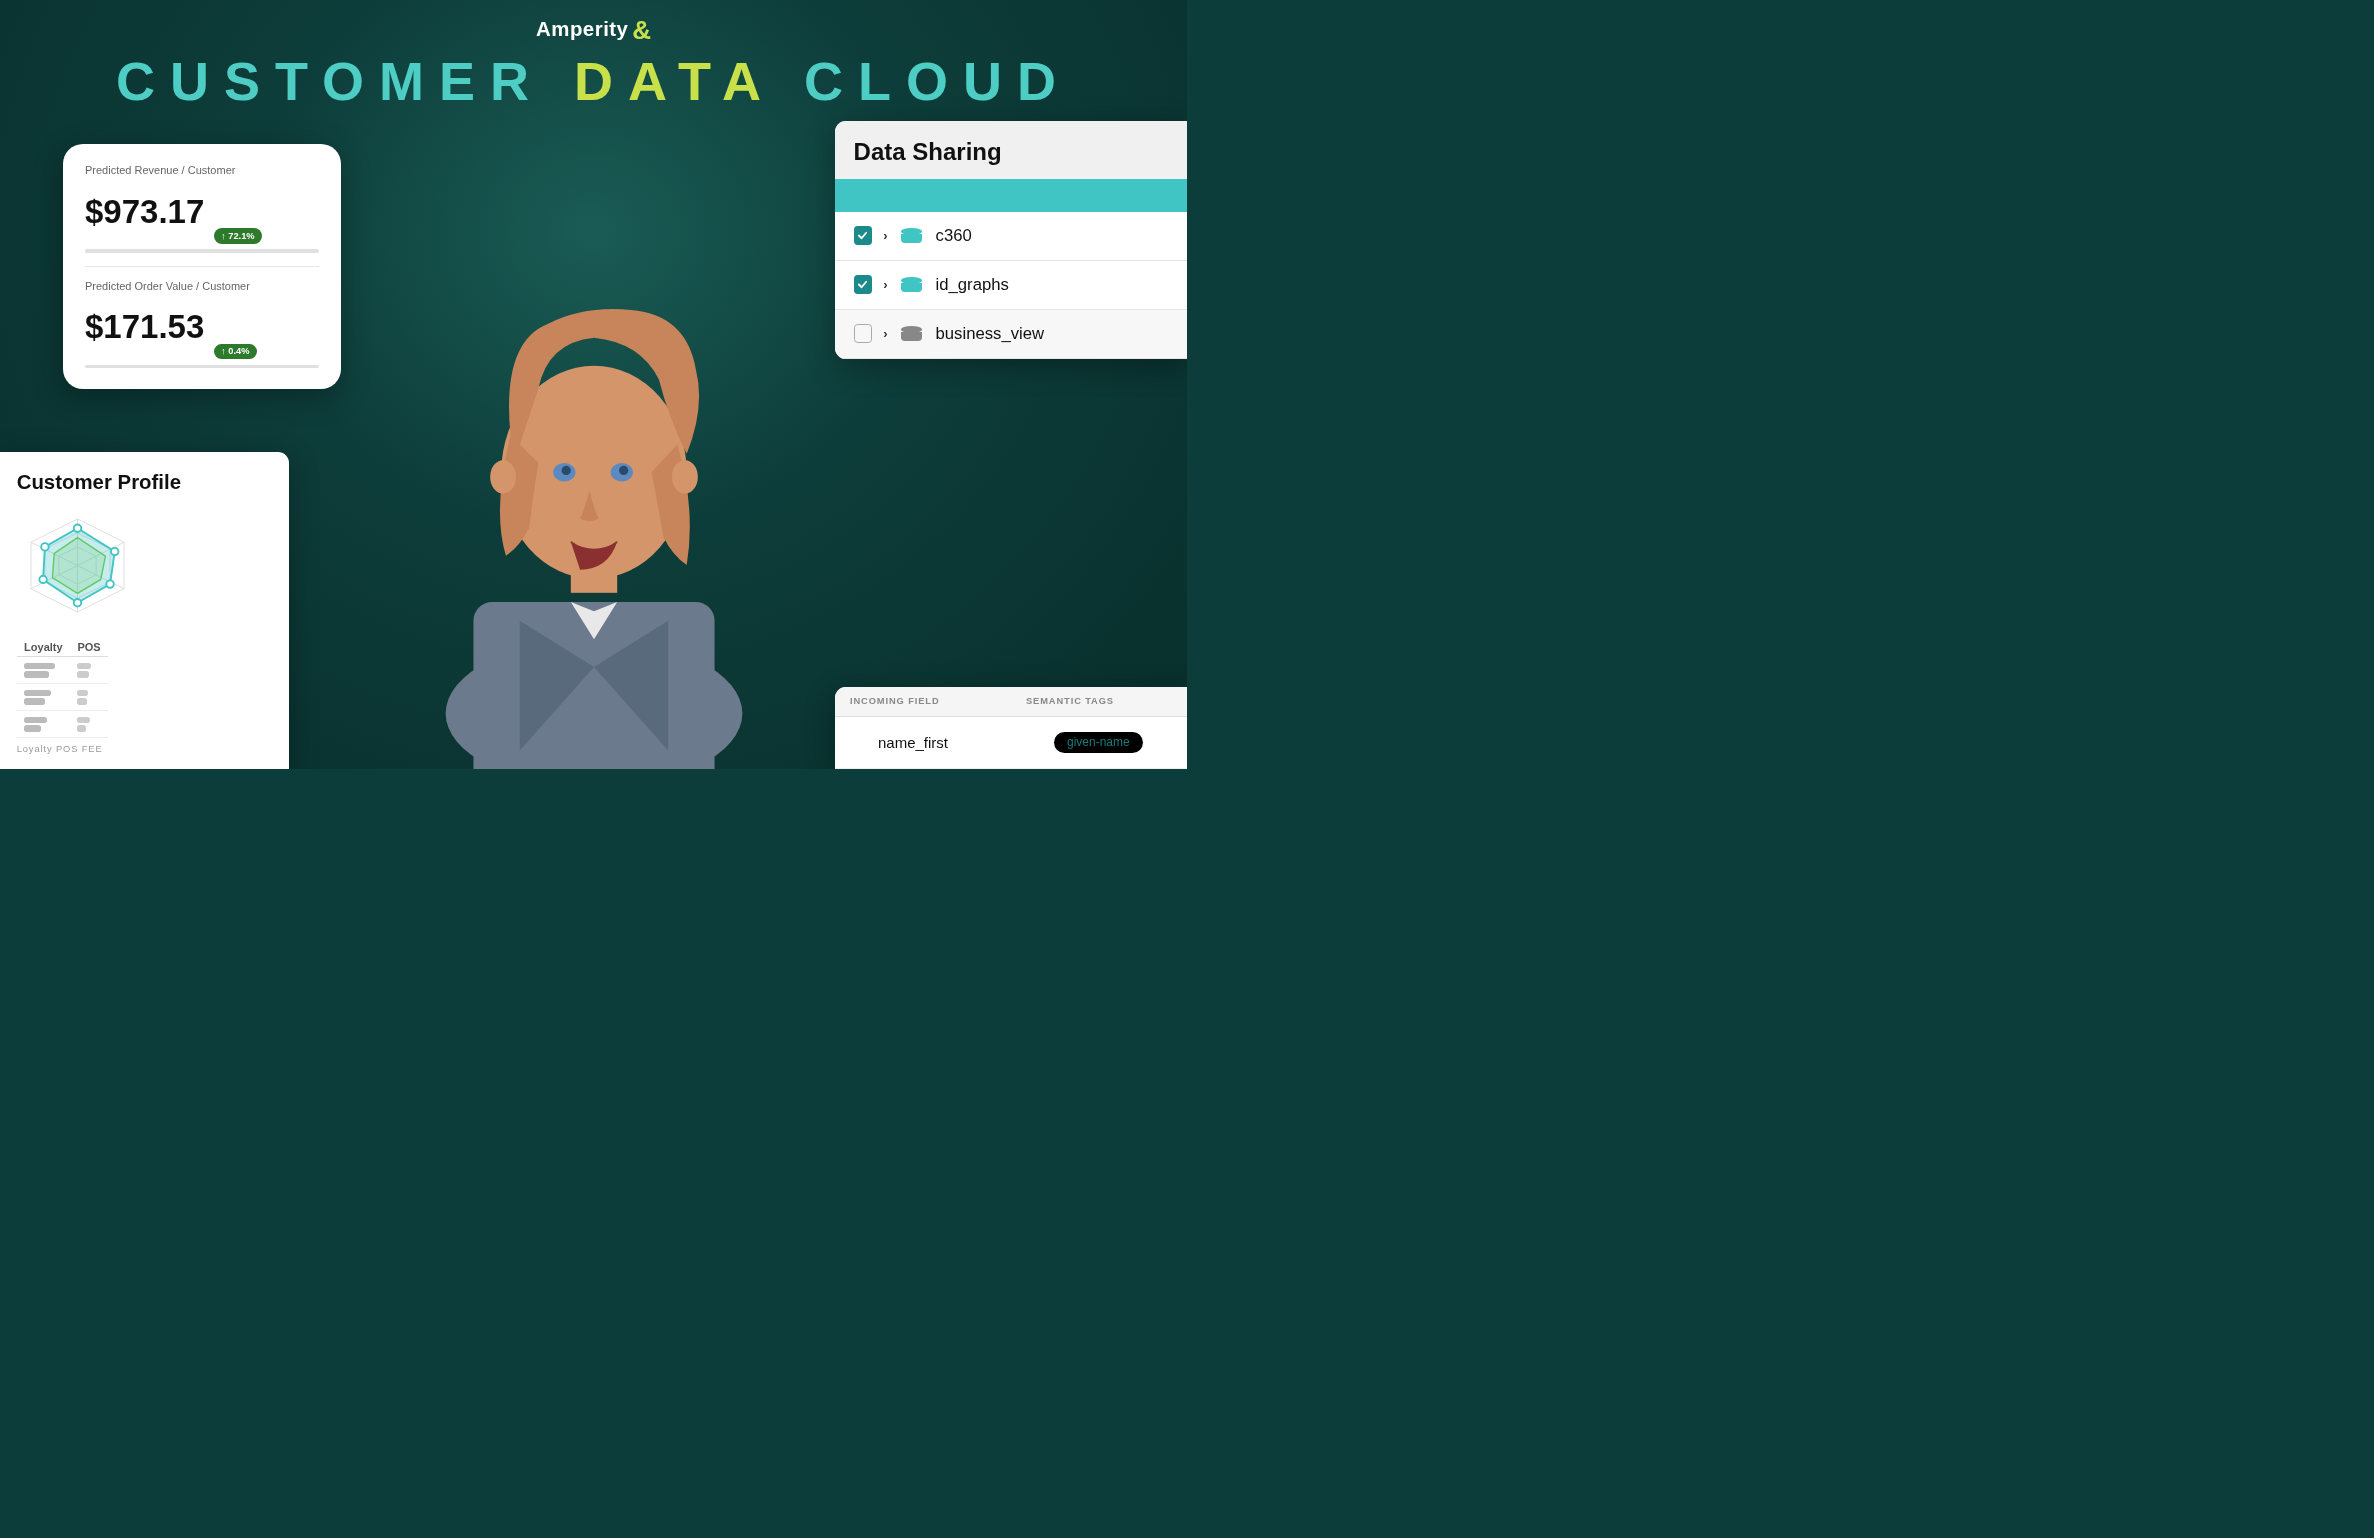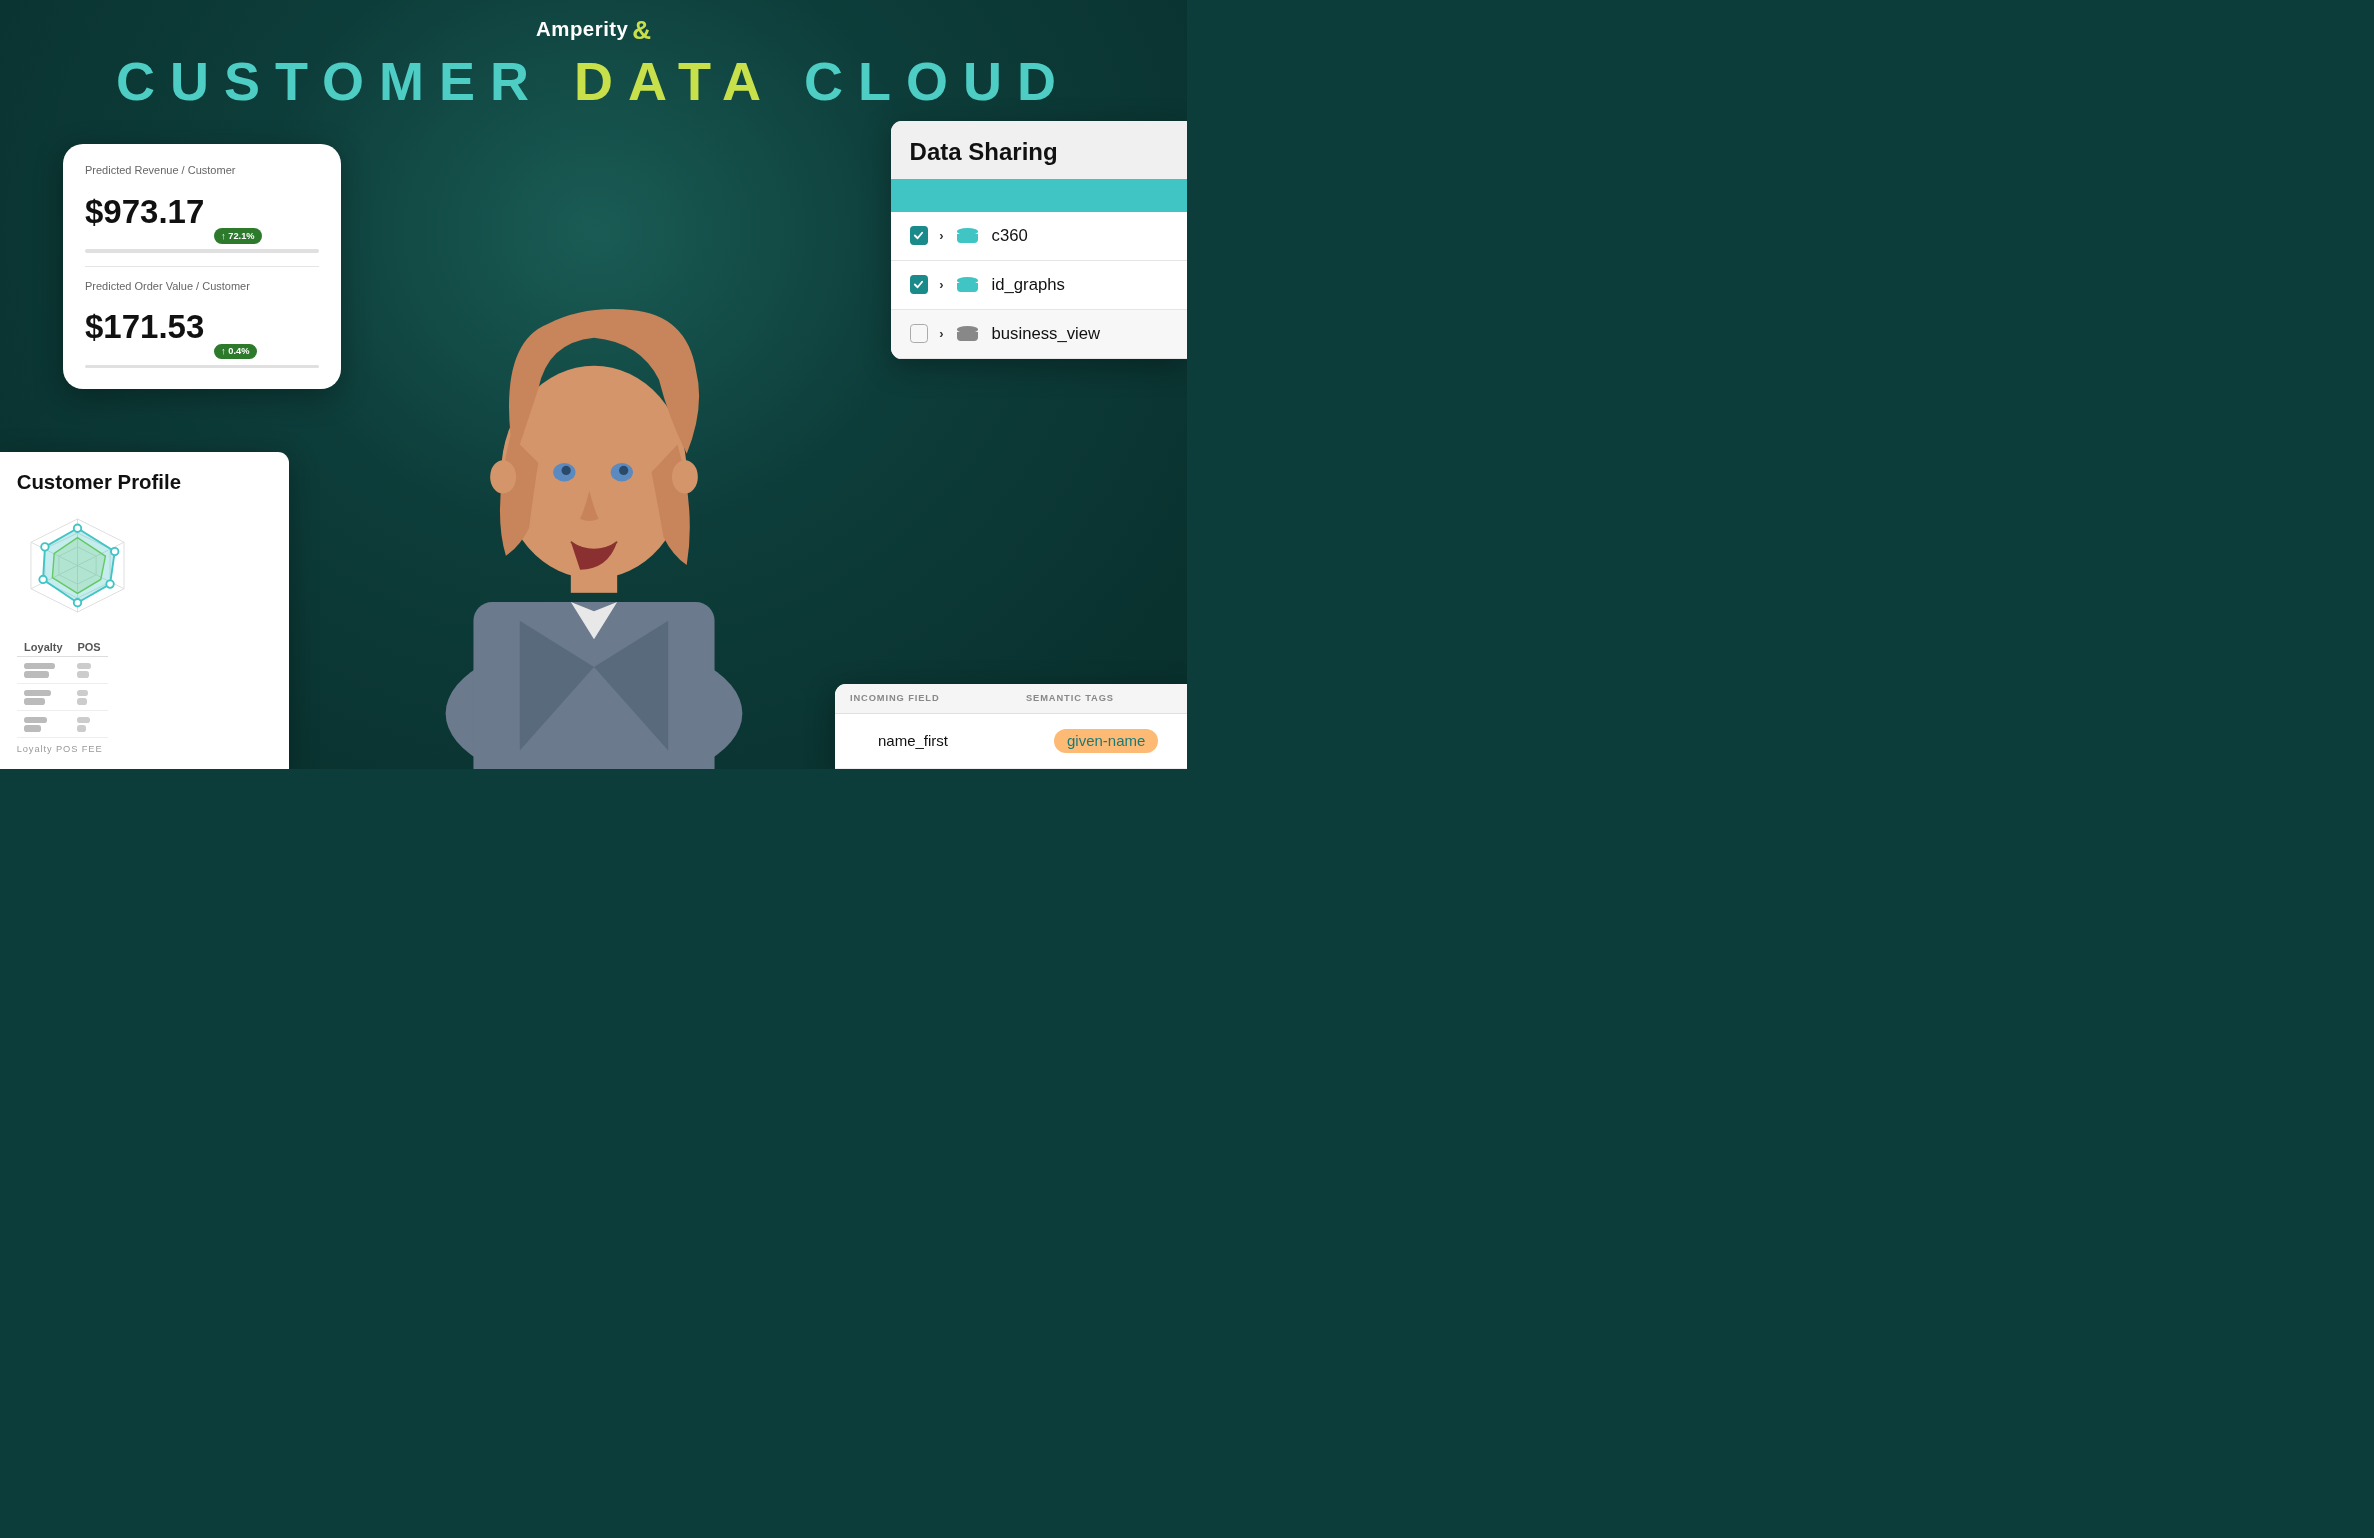--- a/index.html
+++ b/index.html
@@ -135,21 +135,21 @@
       height: 0.9px;
       background: #e5e5e5;
       margin: 13px 0;
     }
 
     
     .data-sharing-card {
       position: absolute;
       top: 121px;
       right: 0;
-      width: 296px;
+      width: 352px;
       background: #f0f0f0;
       border-radius: 11px 0 0 11px;
       z-index: 20;
       box-shadow: 0 7.4px 30px rgba(0,0,0,0.3);
       overflow: hidden;
     }
 
     .data-sharing-title {
       font-size: 24px;
       font-weight: 700;
@@ -329,25 +329,25 @@
       padding: 15px;
       font-size: 15px;
       color: #111;
       font-weight: 500;
       display: flex;
       align-items: center;
       margin-left: 28px;
     }
 
     .sem-tag {
-      background: #fdba74;
+      background: #000000;
       color: #1a7a7a;
       border-radius: 15px;
       padding: 3.7px 13px;
-      font-size: 15px;
+      font-size: 12px;
       font-weight: 500;
     }
   </style>
 </head>
 <body>
 
 <div class="bg"></div>
 
 <div class="header">
   <div class="logo-container">

